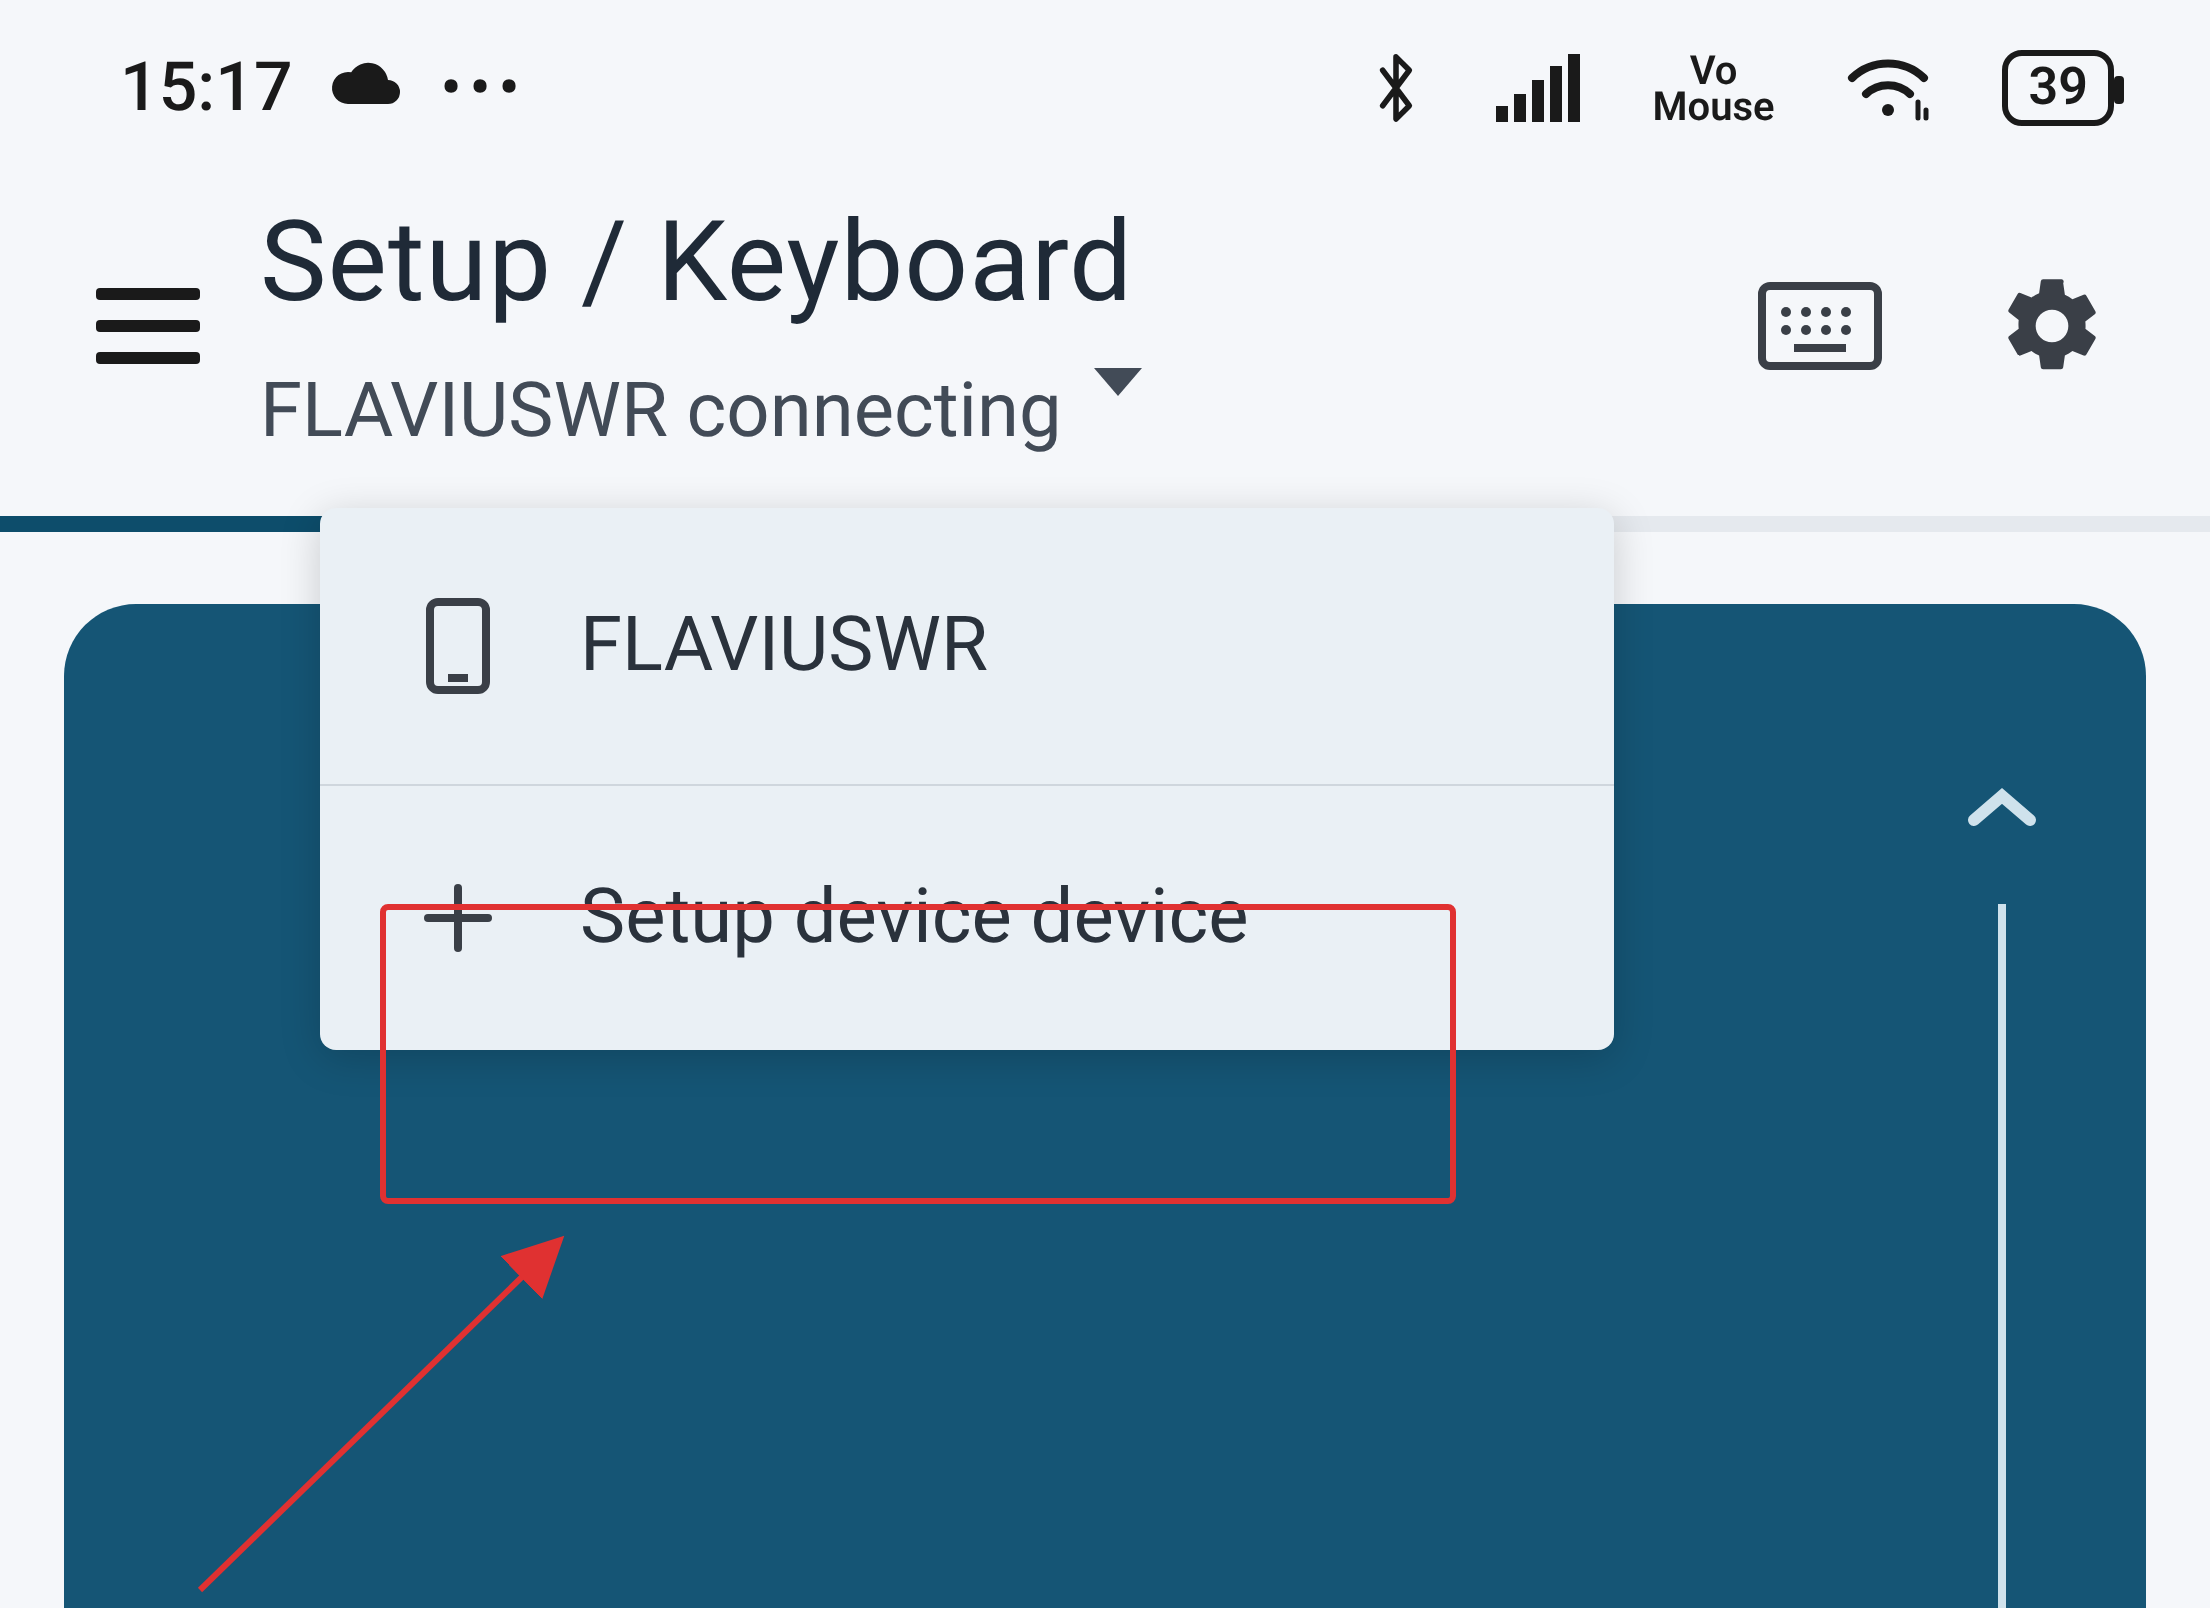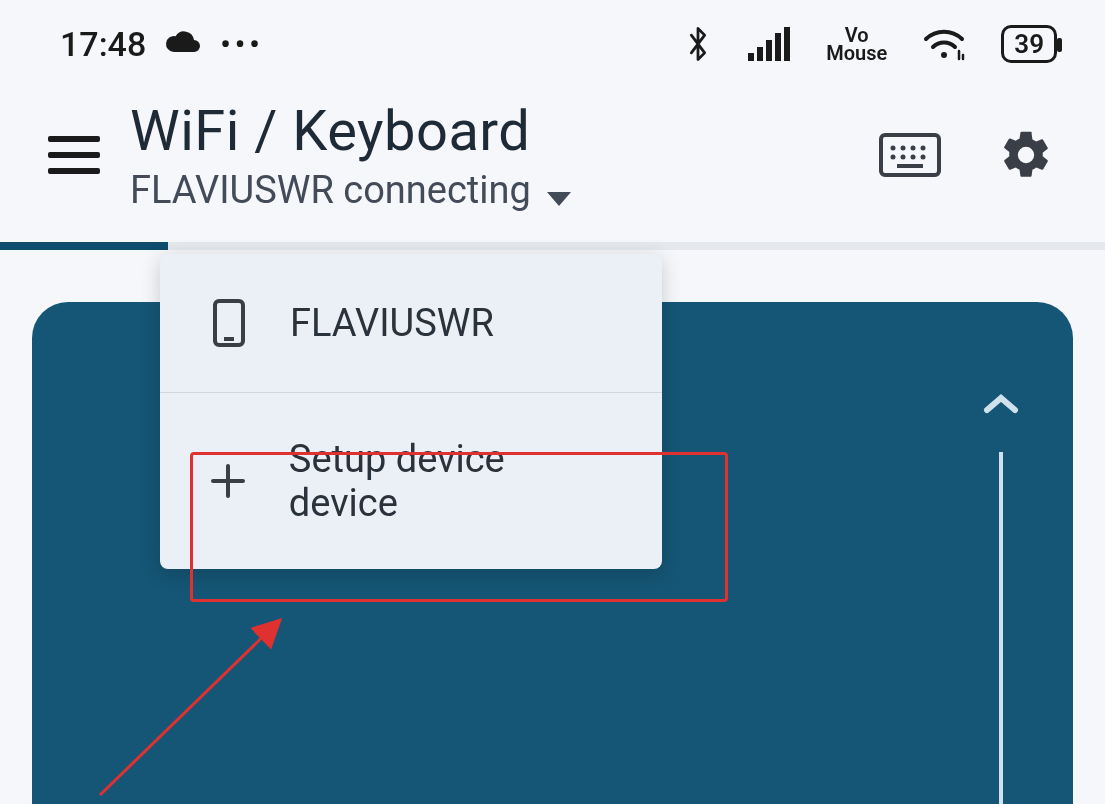--- a/index.html
+++ b/index.html
@@ -34,21 +34,21 @@
     gap: 30px;
   }
   .hamburger {
     width: 52px; height: 52px;
     display: flex; flex-direction: column; justify-content: center; gap: 10px;
     cursor: pointer;
   }
   .hamburger span { display: block; height: 6px; background: #1a1a1a; border-radius: 2px; }
   .title-block { flex: 1; }
   .title { font-size: 56px; font-weight: 400; color: #1f2a37; letter-spacing: 0.5px; }
-  .subtitle-row { display: flex; align-items: flex-end; gap: 16px; margin-top: 4px; }
+  .subtitle-row { display: flex; align-items: flex-start; gap: 16px; margin-top: 20px; }
   .subtitle { font-size: 38px; color: #424b57; }
   .dropdown-caret { color: #424b57; }
   .appbar-actions { display: flex; align-items: center; gap: 54px; }
   .appbar-icon { width: 62px; height: 62px; display: flex; align-items: center; justify-content: center; color: #3a3f47; }
 
   
   .tab-strip {
     position: relative;
     height: 8px;
     background: #e5e9ee;
@@ -71,21 +71,21 @@
   }
   .scroll-caret {
     position: absolute; right: 52px; top: 90px;
     color: #cfe2ec;
   }
 
   
   .popup {
     position: absolute;
     left: 160px; top: 254px;
-    width: 502px;
+    width: 647px;
     background: #eaf0f5;
     border-radius: 8px;
     box-shadow: 0 4px 20px rgba(0,0,0,0.18);
     overflow: hidden;
   }
   .popup-item {
     display: flex; align-items: center; gap: 40px;
     padding: 44px 48px;
     font-size: 38px;
     color: #2a323c;
@@ -122,21 +122,21 @@
   .battery::after {
     content: ""; position: absolute; right: -8px; top: 10px;
     width: 5px; height: 14px; background: #1a1a1a; border-radius: 2px;
   }
 </style>
 </head>
 <body>
 
 <div class="status-bar">
   <div class="status-left">
-    <span>17:48</span>
+    <span>15:17</span>
     <span class="status-icon">
       <svg width="38" height="28" viewBox="0 0 38 28">
           <path fill="#1a1a1a" d="M30 22H10a8 8 0 1 1 1.6-15.84A10 10 0 0 1 30 10a6 6 0 0 1 0 12z"></path>
         </svg>
     </span>
     <span class="status-icon" style="font-size:30px;letter-spacing:4px;">•••</span>
   </div>
   <div class="status-right">
     <span class="status-icon">
       <svg width="28" height="40" viewBox="0 0 24 36" stroke="#1a1a1a" stroke-width="2.5" fill="none" stroke-linejoin="round" stroke-linecap="round">
@@ -170,21 +170,21 @@
   </div>
 </div>
 
 <div class="app-bar">
   <div class="hamburger">
     <span></span>
       <span></span>
       <span></span>
   </div>
   <div class="title-block">
-    <div class="title">WiFi / Keyboard</div>
+    <div class="title">Setup / Keyboard</div>
     <div class="subtitle-row">
       <span class="subtitle">FLAVIUSWR connecting</span>
       <span class="dropdown-caret">
         <svg width="24" height="16" viewBox="0 0 24 16">
             <path fill="#424b57" d="M0 0 L24 0 L12 14 Z"></path>
           </svg>
       </span>
     </div>
   </div>
   <div class="appbar-actions">

